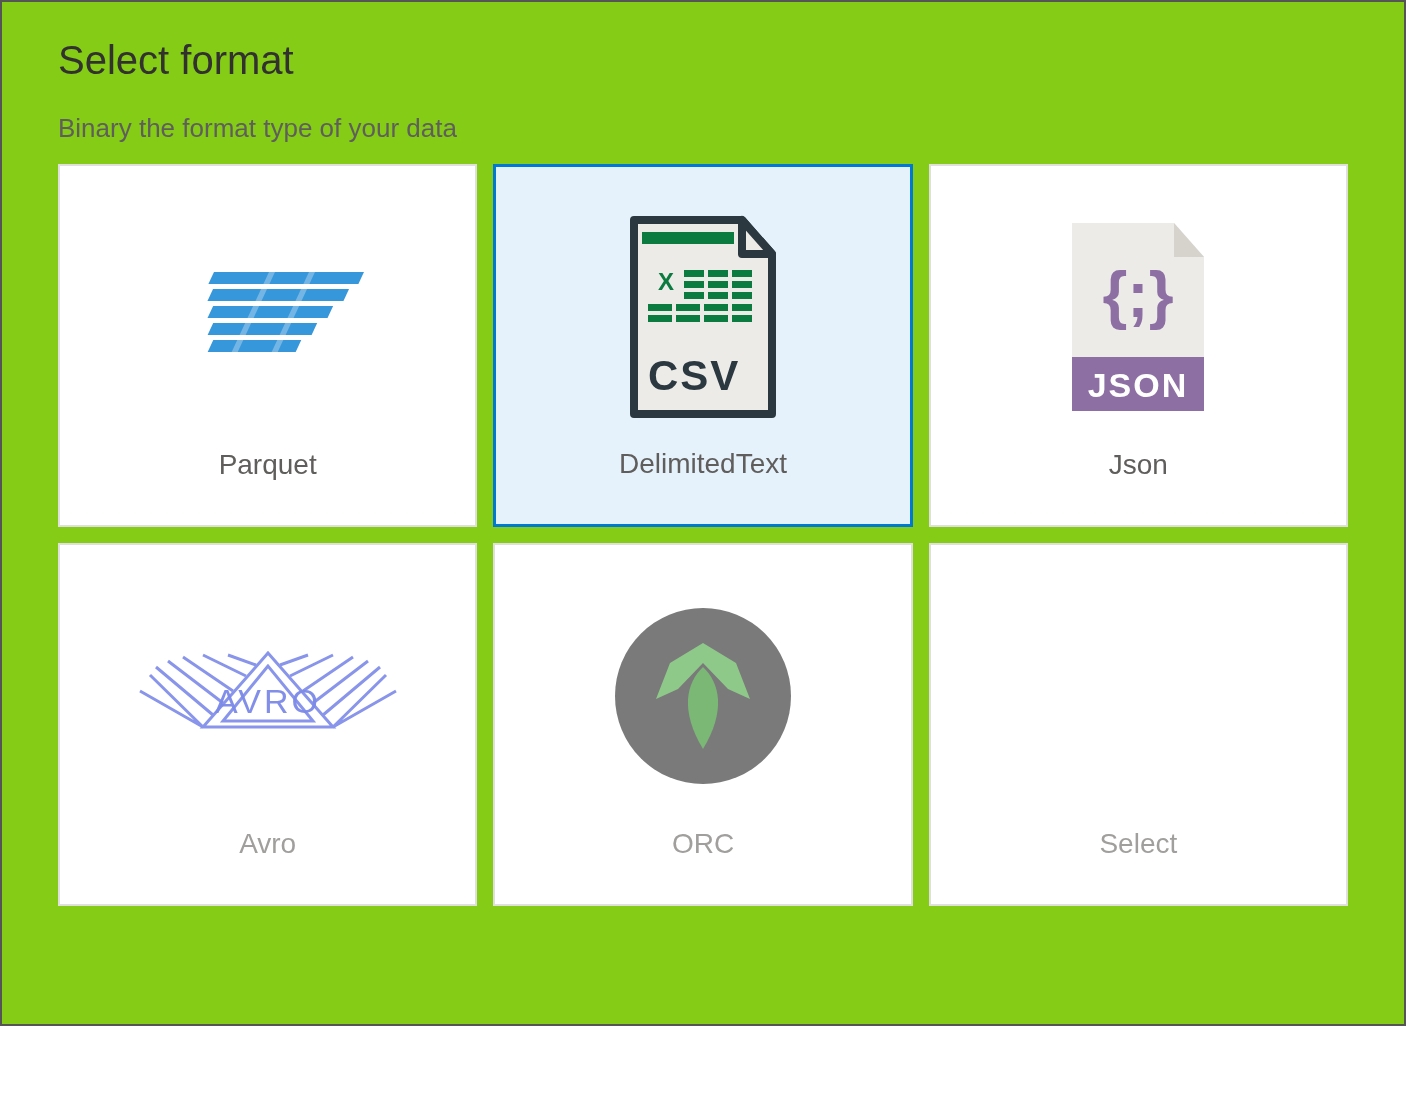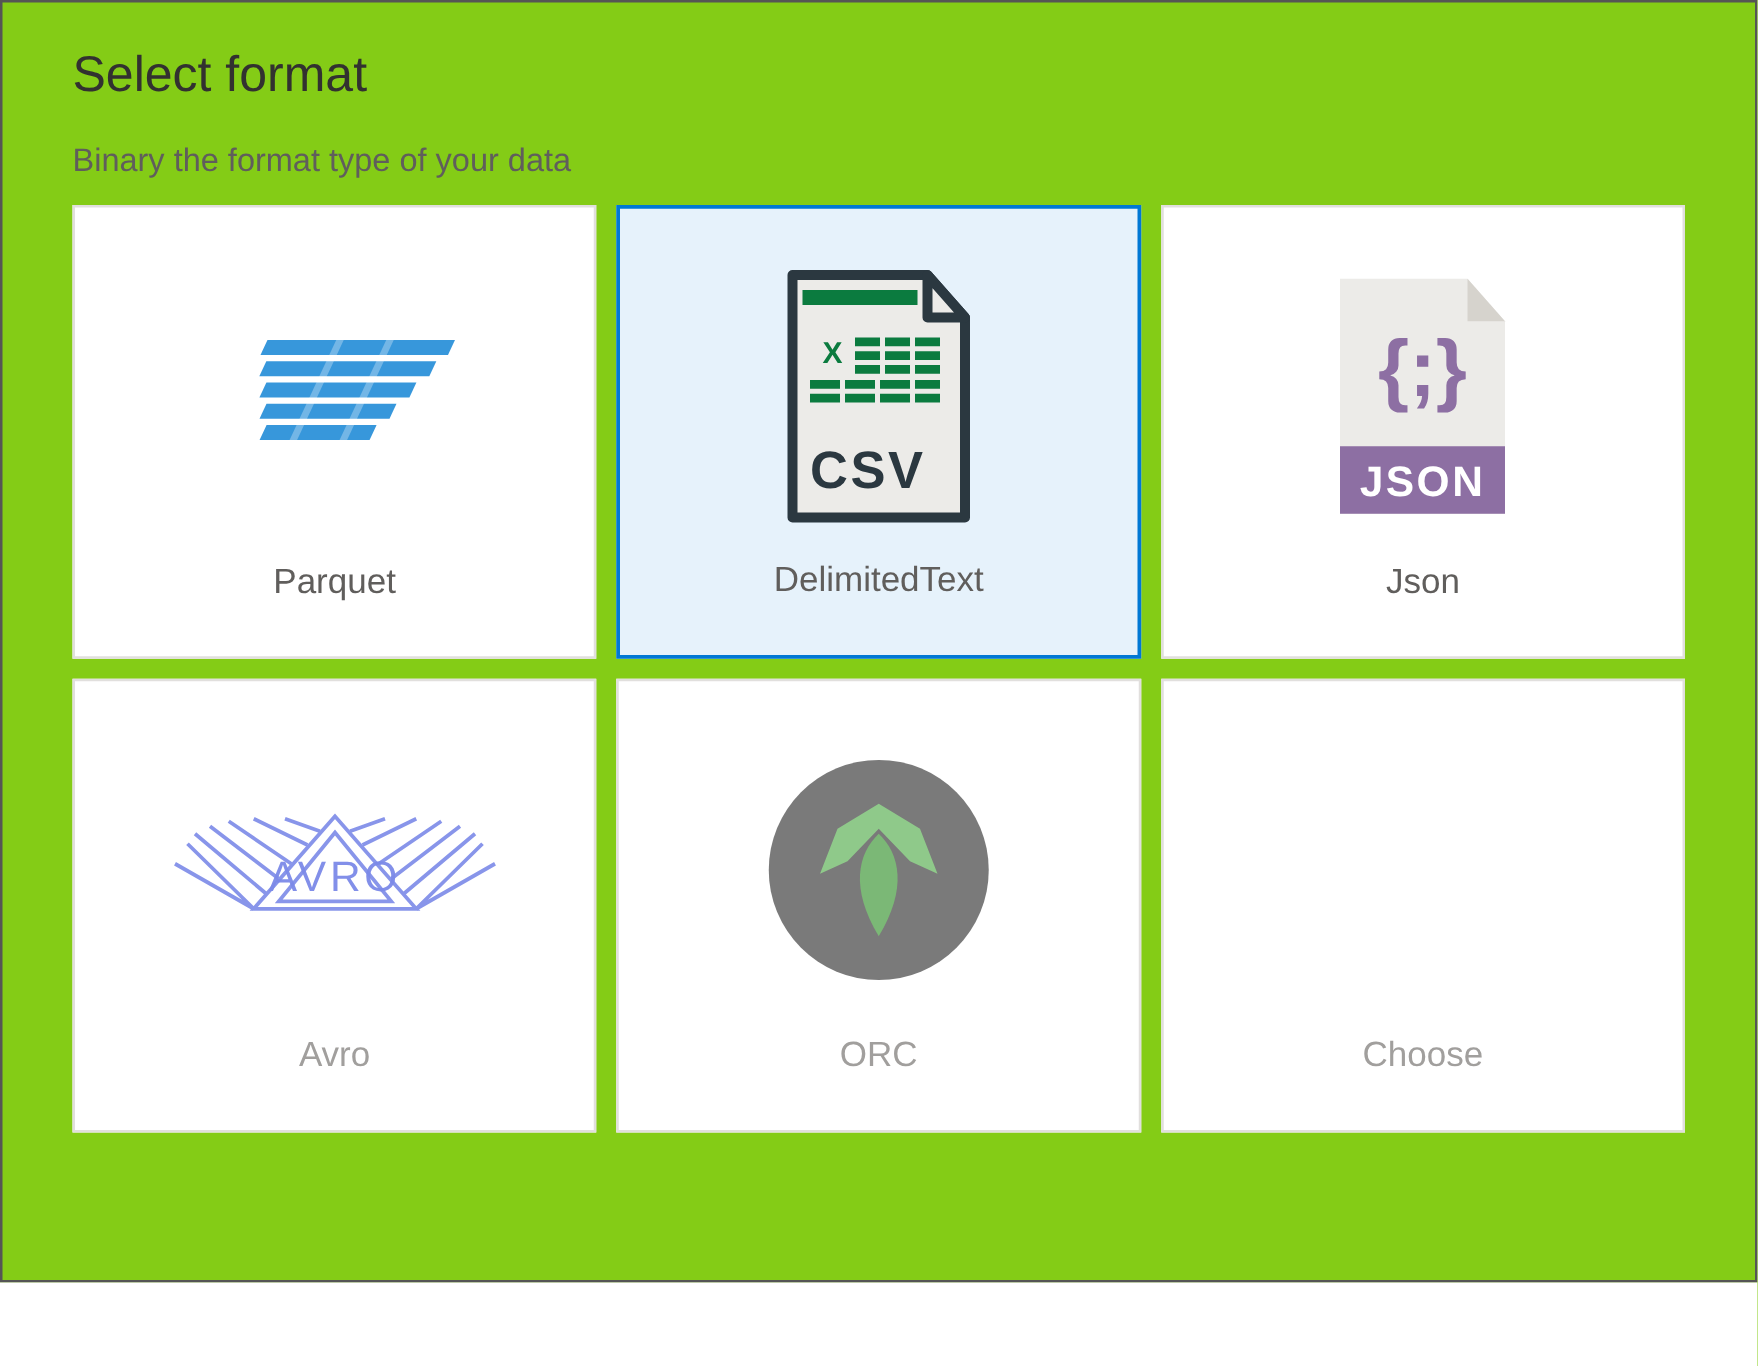--- a/index.html
+++ b/index.html
@@ -183,17 +183,17 @@
           <g fill="#8fc98a">
             <path d="M 95 42 L 62 62 L 48 98 L 70 88 L 95 62 L 120 88 L 142 98 L 128 62 Z"></path>
             <path d="M 95 66 C 78 82 72 110 95 148 C 118 110 112 82 95 66 Z" fill="#7bb876"></path>
           </g>
         </svg>
       </div>
       <div class="tile-label">ORC</div>
     </div>
 
     <div class="tile disabled">
-      <div class="tile-label">Choose</div>
+      <div class="tile-label">Select</div>
     </div>
 
   </div>
 </div>
 
 </body></html>

